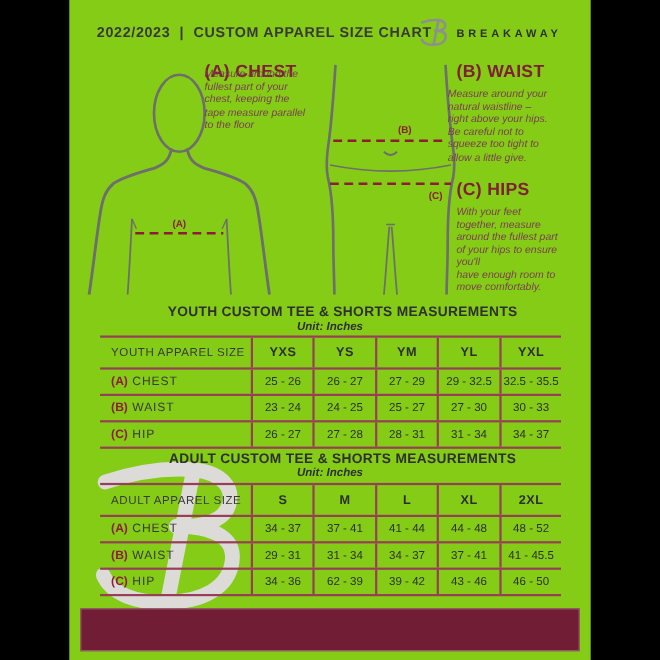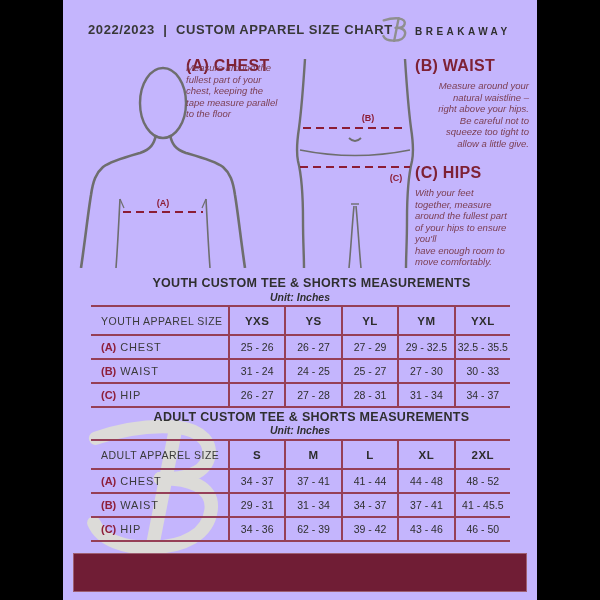--- a/index.html
+++ b/index.html
@@ -2,21 +2,21 @@
 <html><head>
 <meta charset="utf-8">
 <style>
   html,body{margin:0;padding:0;}
   body{
     width:600px;height:600px;position:relative;background:#000;
     font-family:"Liberation Sans",sans-serif;overflow:hidden;
   }
   .page{
     position:absolute;left:63px;top:0;width:474px;height:600px;
-    background:#c4b5fd;overflow:hidden;
+    background:#84cc16;overflow:hidden;
   }
   .abs{position:absolute;}
   
   .doc-title{
     left:25px;top:22px;font-size:13px;font-weight:700;color:#383838;
     letter-spacing:.6px;white-space:pre;
   }
   .logo-svg{left:318px;top:13px;width:26px;height:31px;}
   .brand-name{
     left:352px;top:26px;font-size:10px;font-weight:700;color:#2f2f2f;
@@ -28,21 +28,21 @@
     font-size:16px;font-weight:700;color:#7e2135;letter-spacing:.3px;white-space:nowrap;
   }
   .h-chest{left:123px;top:57px;}
   .h-waist{left:352px;top:57px;}
   .h-hips{left:352px;top:164px;}
   .desc{
     font-size:9.5px;line-height:11.5px;font-style:italic;color:#7b3e52;
     white-space:pre-line;
   }
   .d-chest{left:123px;top:62px;width:105px;}
-  .d-waist{left:344px;top:80px;width:122px;text-align:right;}
+  .d-waist{left:344px;top:80px;width:122px;}
   .d-hips{left:352px;top:187px;width:125px;}
   
   .tbl-title{left:0;width:497px;text-align:center;font-size:12.5px;font-weight:700;color:#2f2f2f;letter-spacing:.3px;}
   .tbl-unit{left:0;width:474px;text-align:center;font-size:10.5px;font-weight:700;font-style:italic;color:#2f2f2f;}
   .t-youth-title{top:276px;}
   .t-youth-unit{top:291px;}
   .t-adult-title{top:410px;}
   .t-adult-unit{top:424px;}
   .size-table{
     left:28px;width:419px;border-top:2px solid #963f56;z-index:2;
@@ -147,41 +147,41 @@
     <path d="M 12.2,25.2 C 7.5,25.4 3.5,24 2.2,21"></path>
   </svg>
 
   <div class="abs tbl-title t-youth-title z1">YOUTH CUSTOM TEE &amp; SHORTS MEASUREMENTS</div>
   <div class="abs tbl-unit t-youth-unit z1">Unit: Inches</div>
   <div class="abs size-table youth-table">
     <div class="trow head">
       <div class="c-label header-label">YOUTH APPAREL SIZE</div>
       <div class="c-val size-h">YXS</div>
       <div class="c-val size-h">YS</div>
+      <div class="c-val size-h">YM</div>
       <div class="c-val size-h">YL</div>
-      <div class="c-val size-h">YM</div>
       <div class="c-val size-h">YXL</div>
     </div>
     <div class="trow">
       <div class="c-label">
         <span class="rk">(A)</span>
         <span class="rl">CHEST</span>
       </div>
       <div class="c-val">25 - 26</div>
       <div class="c-val">26 - 27</div>
       <div class="c-val">27 - 29</div>
       <div class="c-val">29 - 32.5</div>
       <div class="c-val">32.5 - 35.5</div>
     </div>
     <div class="trow">
       <div class="c-label">
         <span class="rk">(B)</span>
         <span class="rl">WAIST</span>
       </div>
-      <div class="c-val">31 - 24</div>
+      <div class="c-val">23 - 24</div>
       <div class="c-val">24 - 25</div>
       <div class="c-val">25 - 27</div>
       <div class="c-val">27 - 30</div>
       <div class="c-val">30 - 33</div>
     </div>
     <div class="trow">
       <div class="c-label">
         <span class="rk">(C)</span>
         <span class="rl">HIP</span>
       </div>

